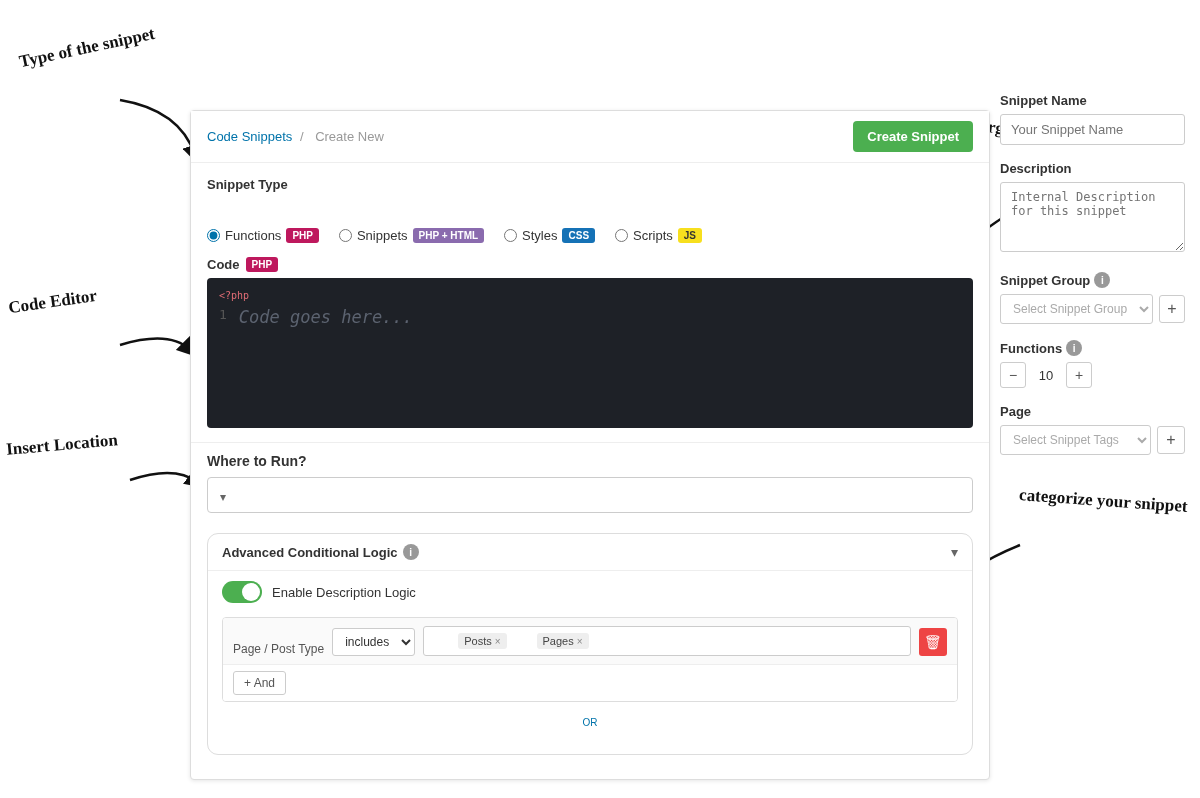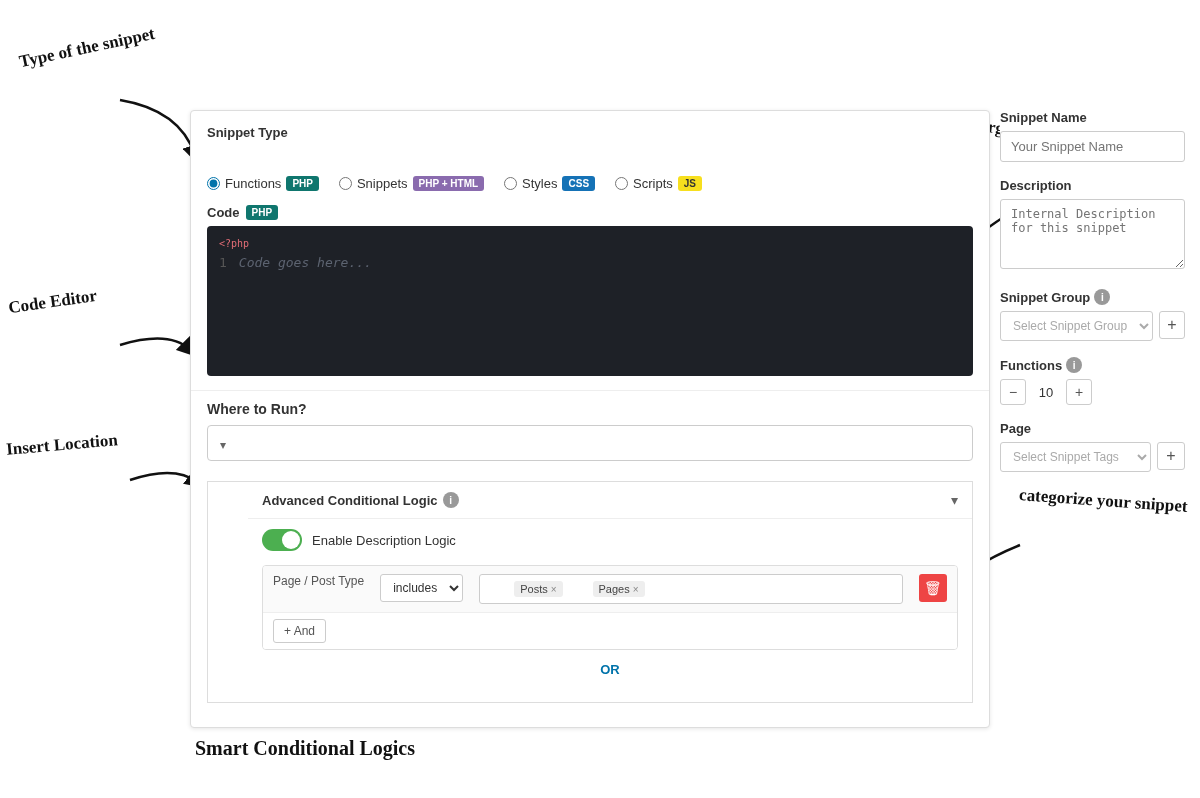--- a/index.html
+++ b/index.html
@@ -35,21 +35,21 @@
       width: 800px;
       background: #fff;
       border: 1px solid #ddd;
       border-radius: 4px;
       box-shadow: 0 1px 4px rgba(0,0,0,0.1);
     }
 
     
     .right-sidebar {
       position: absolute;
-      top: 110px;
+      top: 93px;
       left: 1000px;
       width: 185px;
       background: #fff;
     }
 
     
     .panel-header {
       display: flex;
       justify-content: space-between;
       align-items: center;
@@ -119,21 +119,21 @@
 
     .badge {
       display: inline-block;
       padding: 2px 6px;
       border-radius: 3px;
       font-size: 10px;
       font-weight: 700;
       color: #fff;
     }
 
-    .badge-php { background: #0f766e; }
+    .badge-php { background: #be185d; }
     .badge-php-html { background: #8A6BAE; }
     .badge-css { background: #1572B6; }
     .badge-js { background: #F7DF1E; color: #333; }
 
     
     .code-section {
       padding: 0 16px 14px;
     }
 
     .code-label {
@@ -195,22 +195,21 @@
     .chevron-down {
       font-size: 12px;
       color: #666;
       margin-top: 4px;
     }
 
     
     .advanced-section {
       margin: 10px 16px;
       border: 1px solid #ddd;
-      border-radius: 0;
-      padding-left: 40px;
+      border-radius: 11px;
     }
 
     .advanced-header {
       display: flex;
       justify-content: space-between;
       align-items: center;
       padding: 10px 14px;
       cursor: pointer;
     }
 
@@ -283,22 +282,22 @@
 
     
     .conditions-box {
       border: 1px solid #ddd;
       border-radius: 4px;
       overflow: hidden;
     }
 
     .condition-row {
       display: flex;
-      align-items: flex-start;
-      gap: 16px;
+      align-items: flex-end;
+      gap: 8px;
       padding: 8px 10px;
       background: #fafafa;
     }
 
     .condition-select {
       border: 1px solid #ccc;
       border-radius: 3px;
       padding: 5px 8px;
       font-size: 12px;
       background: #fff;
@@ -365,22 +364,22 @@
       color: #555;
     }
 
     .or-row {
       text-align: center;
       padding: 10px;
     }
 
     .or-text {
       color: #0073aa;
-      font-size: 13px;
-      font-weight: 700;
+      font-size: 10px;
+      font-weight: 400;
       cursor: pointer;
     }
 
     
     .sidebar-field {
       margin-bottom: 16px;
     }
 
     .sidebar-field-label {
       font-size: 13px;
@@ -407,21 +406,21 @@
       border-radius: 3px;
       padding: 7px 10px;
       font-size: 12px;
       color: #aaa;
       height: 70px;
       resize: vertical;
     }
 
     .sidebar-select-row {
       display: flex;
-      align-items: flex-start;
+      align-items: center;
       gap: 6px;
     }
 
     .sidebar-select {
       flex: 1;
       border: 1px solid #ccc;
       border-radius: 3px;
       padding: 6px 8px;
       font-size: 12px;
       color: #aaa;
@@ -542,20 +541,28 @@
   <path d="M 40 65 Q 45 30 55 10" stroke="#111" stroke-width="2.5" fill="none" marker-end="url(#arrowhead6)"></path>
   <defs>
     <marker id="arrowhead6" markerWidth="8" markerHeight="8" refX="4" refY="4" orient="auto">
       <path d="M 0 0 L 8 4 L 0 8 Z" fill="#111"></path>
     </marker>
   </defs>
 </svg>
 
 <div class="main-panel">
 
+  <div class="panel-header">
+    <div class="breadcrumb">
+      <a>Code Snippets</a>
+      <span>/</span>
+      <span>Create New</span>
+    </div>
+    <button class="btn-create">Create Snippet</button>
+  </div>
 
   <div class="section">
     <div class="section-label">Snippet Type</div>
     <div class="type-options">
       <label class="type-option">
         <input type="radio" name="snippet-type" checked="" style="">
         <span>Functions</span>
         <span class="badge badge-php">PHP</span>
       </label>
       <label class="type-option">
@@ -578,21 +585,21 @@
 
   <div class="code-section">
     <div class="code-label">
       <span>Code</span>
       <span class="badge badge-php">PHP</span>
     </div>
     <div class="code-editor">
       <div style="color:#e06c75; font-family:monospace; font-size:10px; margin-bottom:6px;">&lt;?php</div>
       <div style="display:flex; gap:12px;">
         <span style="color:#555; font-family:monospace; font-size:13px;">1</span>
-        <span style="color:#5c6370; font-family:monospace; font-size:13px; font-style:italic;">Code goes here...</span>
+        <span style="color:#5c6370; font-family:monospace; font-size:17px; font-style:italic;">Code goes here...</span>
       </div>
     </div>
   </div>
 
   <div class="where-section">
     <div class="where-label">Where to Run?</div>
     <div class="select-box">
       <span class="chevron-down">▾</span>
     </div>
   </div>

